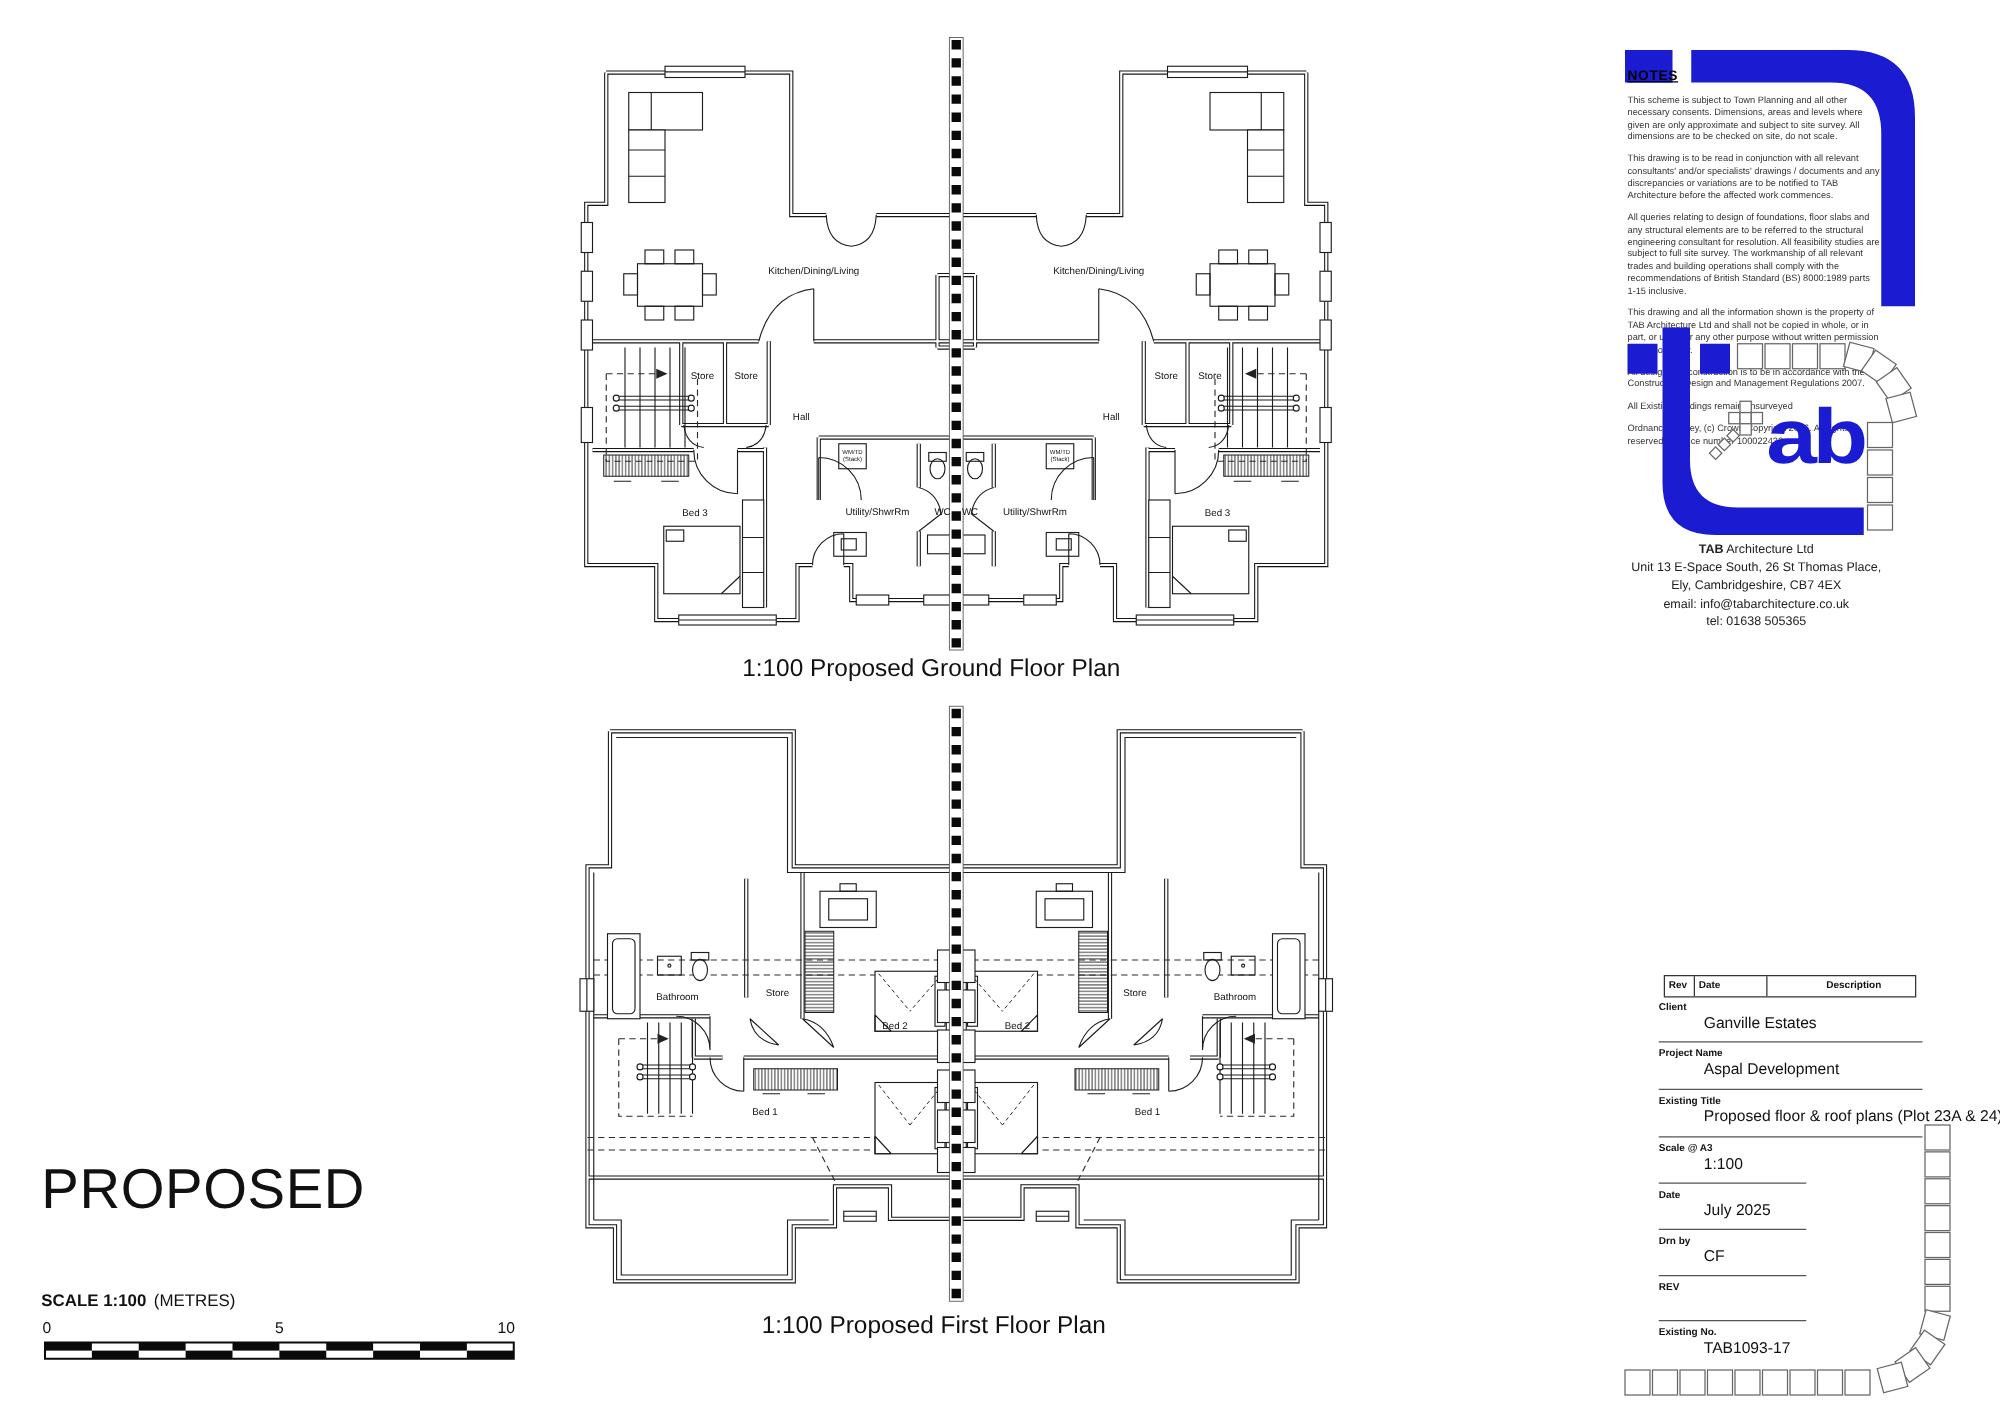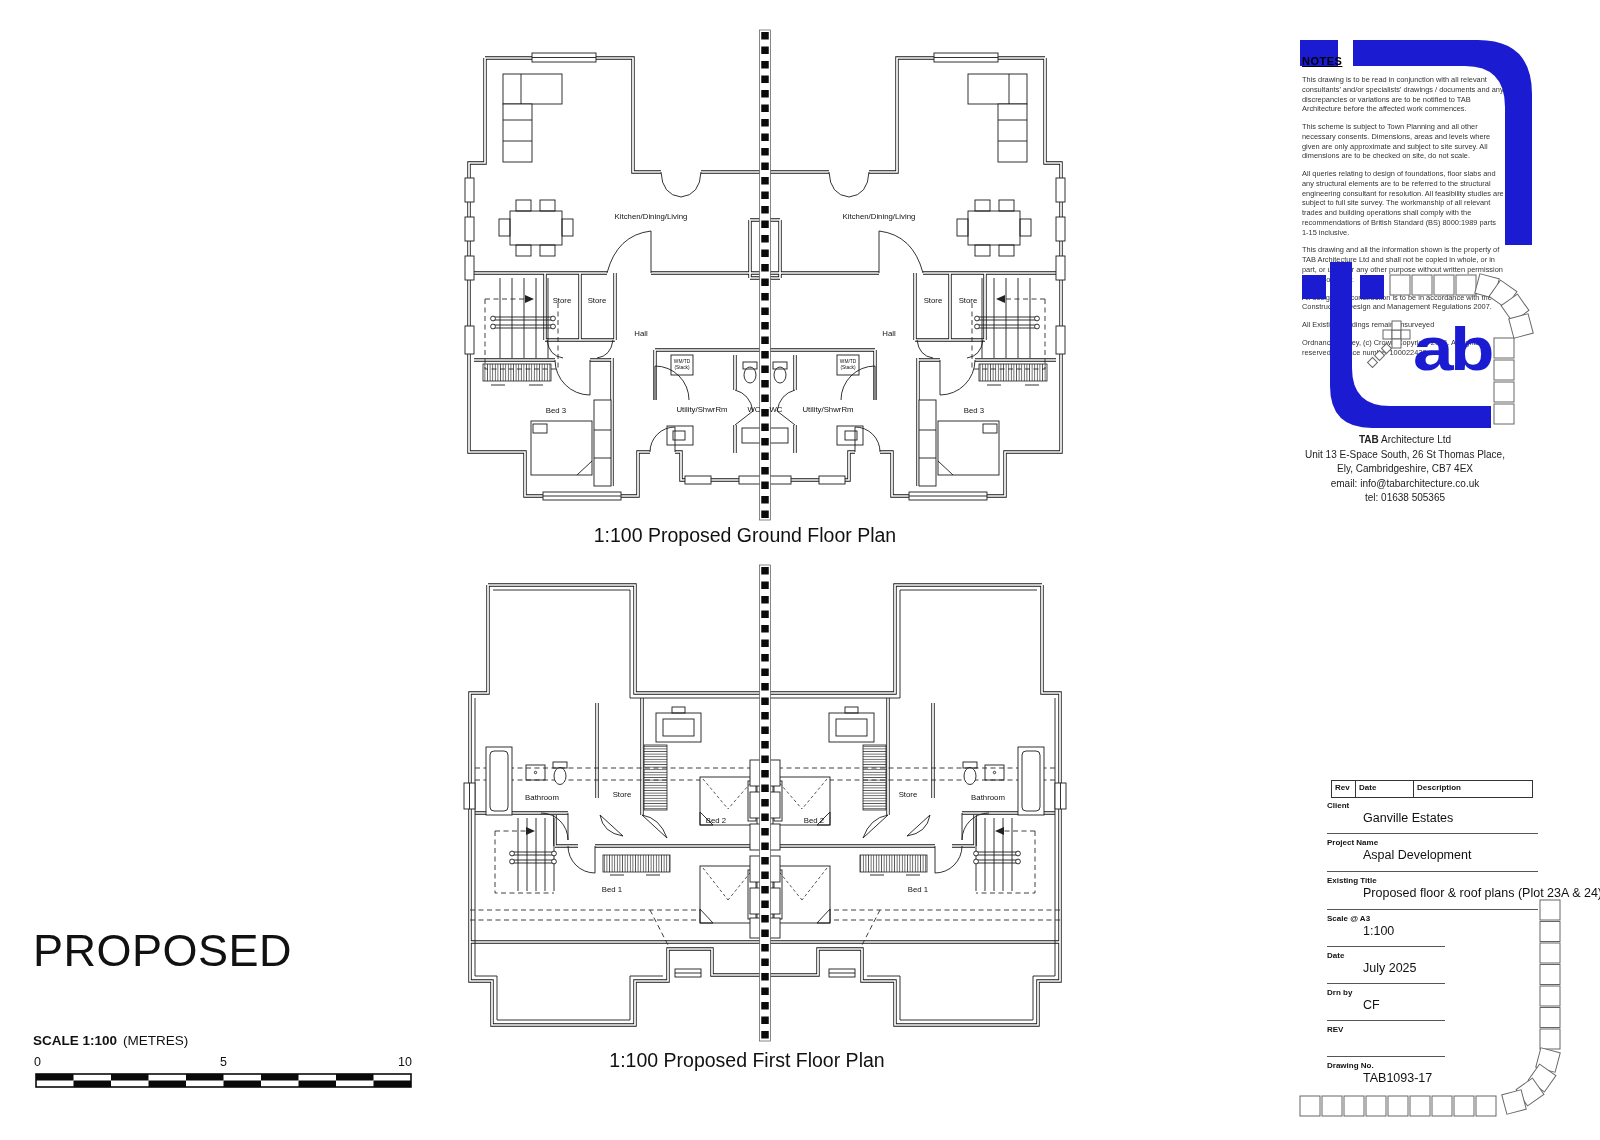--- a/index.html
+++ b/index.html
@@ -28,21 +28,21 @@
   .tb{width:211px;position:absolute;font-family:"Liberation Sans",sans-serif;}
   .tb .row{position:absolute;left:0;}
   .tb .lab{font-size:8px;font-weight:bold;color:#111;}
   .tb .val{font-size:12.5px;color:#111;margin-left:36px;}
   .tb .hr{position:absolute;border-top:1.2px solid #555;width:211px;height:0;}
   .tb .hr.short{width:118px;}
   .revtable{position:absolute;left:4px;top:15px;width:202px;height:18px;border:1.2px solid #333;display:flex;box-sizing:border-box;}
   .revtable .c{font-size:8px;font-weight:bold;padding:2px 3px;box-sizing:border-box;color:#111;}
   .revtable .c1{width:24px;border-right:1.2px solid #333;}
   .revtable .c2{width:58px;border-right:1.2px solid #333;}
-  .revtable .c3{flex:1;}
+  .revtable .c3{flex:1;margin-left:44px;}
   .sq{fill:#fff;stroke:#666;stroke-width:1;}
 </style>
 </head>
 <body>
 
 <div id="sheet">
 
   <svg class="abs" style="left:455px;top:28px;" width="620" height="494" viewBox="0 0 620 494">
     <defs>
       <pattern id="hv1" width="2.6" height="18" patternUnits="userSpaceOnUse">
@@ -269,22 +269,22 @@
     </g>
   </svg>
 
   <svg class="abs" style="left:1295px;top:35px;" width="245" height="215" viewBox="0 0 245 215">
     <rect x="5" y="5" width="38" height="26" fill="#1b1bd1"></rect>
     <path d="M58,5 L183,5 Q237,5 237,59 L237,210 L210,210 L210,72 Q210,31 170,31 L58,31 Z" fill="#1b1bd1"></path>
   </svg>
 
   <div class="abs notes" style="left:1302px;top:55px;">
     <h3>NOTES</h3>
+    <p>This scheme is subject to Town Planning and all other necessary consents. Dimensions, areas and levels where given are only approximate and subject to site survey. All dimensions are to be checked on site, do not scale.</p>
     <p>This drawing is to be read in conjunction with all relevant consultants' and/or specialists' drawings / documents and any discrepancies or variations are to be notified to TAB Architecture before the affected work commences.</p>
-    <p>This scheme is subject to Town Planning and all other necessary consents. Dimensions, areas and levels where given are only approximate and subject to site survey. All dimensions are to be checked on site, do not scale.</p>
     <p>All queries relating to design of foundations, floor slabs and any structural elements are to be referred to the structural engineering consultant for resolution.  All feasibility studies are subject to full site survey. The workmanship of all relevant trades and building operations shall comply with the recommendations of British Standard (BS) 8000:1989 parts 1-15 inclusive.</p>
     <p>This drawing and all the information shown is the property of TAB Architecture Ltd and shall not be copied in whole, or in part, or used for any other purpose without written permission of the company.</p>
     <p>All design and construction is to be in accordance with the Construction, Design and Management Regulations 2007.</p>
     <p>All Existing buildings remain unsurveyed</p>
     <p>Ordnance Survey, (c) Crown Copyright 2016. All rights reserved. Licence number 100022432</p>
   </div>
 
   <svg class="abs" style="left:1295px;top:250px;" width="250" height="185" viewBox="0 0 250 185">
 
     <path d="M35,12 H57 V118 Q57,156 95,156 H196 V178 H77 Q35,178 35,136 Z" fill="#1b1bd1"></path>
@@ -353,21 +353,21 @@
     <div class="hr short" style="top:218px;"></div>
 
     <div class="row lab" style="top:223px;">Drn by</div>
     <div class="row val" style="top:233px;">CF</div>
     <div class="hr short" style="top:255px;"></div>
 
     <div class="row lab" style="top:260px;">REV</div>
     <div class="row val" style="top:270px;"></div>
     <div class="hr short" style="top:291px;"></div>
 
-    <div class="row lab" style="top:296px;">Drawing No.</div>
+    <div class="row lab" style="top:296px;">Existing No.</div>
     <div class="row val" style="top:306px;">TAB1093-17</div>
   </div>
 
   <svg class="abs" style="left:1290px;top:890px;" width="300" height="245" viewBox="0 0 300 245">
     <rect class="sq" x="250" y="10" width="20" height="20"></rect>
       <rect class="sq" x="250" y="31.5" width="20" height="20"></rect>
     <rect class="sq" x="250" y="53" width="20" height="20"></rect>
       <rect class="sq" x="250" y="74.5" width="20" height="20"></rect>
     <rect class="sq" x="250" y="96" width="20" height="20"></rect>
       <rect class="sq" x="250" y="117.5" width="20" height="20"></rect>

